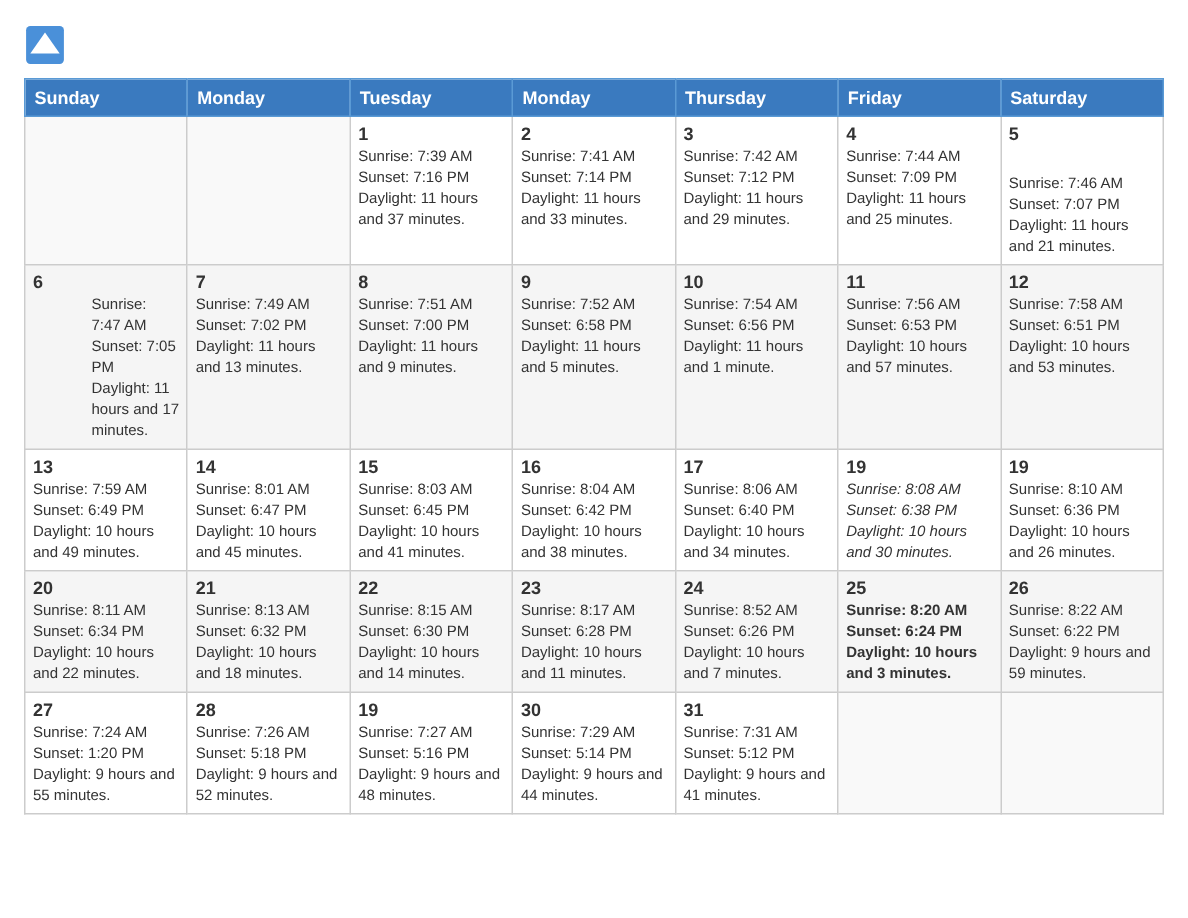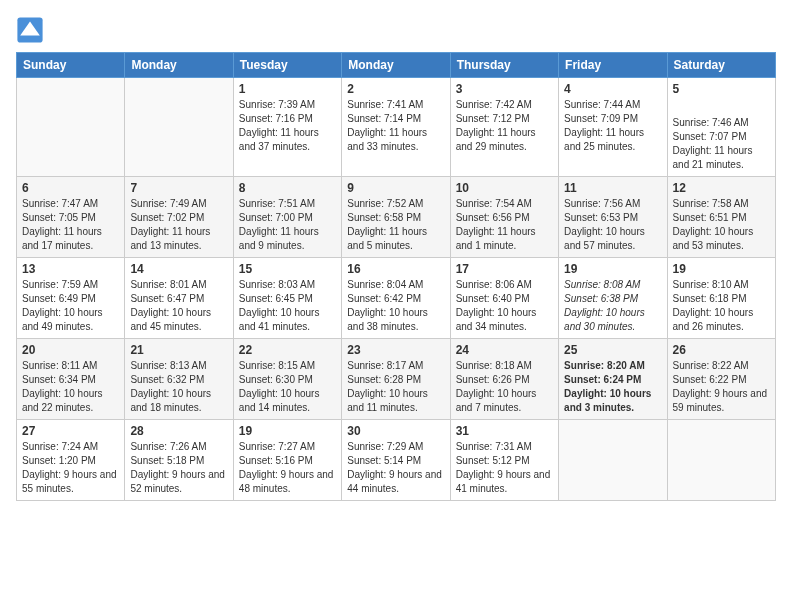--- a/index.html
+++ b/index.html
@@ -150,21 +150,21 @@
         <td>
           <span class="day-num">5</span>
           <div class="day-info" style="white-space: pre-line; margin-top: 20px;">Sunrise: 7:46 AM
 Sunset: 7:07 PM
 Daylight: 11 hours and 21 minutes.</div>
         </td>
       </tr>
       <tr>
         <td>
           <span class="day-num">6</span>
-          <div class="day-info" style="white-space: pre-line;">Sunrise: 7:47 AM
+          <div class="day-info" style="white-space: pre-line; margin-left: 39px;">Sunrise: 7:47 AM
 Sunset: 7:05 PM
 Daylight: 11 hours and 17 minutes.</div>
         </td>
         <td>
           <span class="day-num">7</span>
           <div class="day-info" style="white-space: pre-line;">Sunrise: 7:49 AM
 Sunset: 7:02 PM
 Daylight: 11 hours and 13 minutes.</div>
         </td>
         <td>
@@ -231,21 +231,21 @@
         </td>
         <td>
           <span class="day-num">19</span>
           <div class="day-info" style="white-space: pre-line; font-style: italic;">Sunrise: 8:08 AM
 Sunset: 6:38 PM
 Daylight: 10 hours and 30 minutes.</div>
         </td>
         <td>
           <span class="day-num">19</span>
           <div class="day-info" style="white-space: pre-line;">Sunrise: 8:10 AM
-Sunset: 6:18 PM
+Sunset: 6:36 PM
 Daylight: 10 hours and 26 minutes.</div>
         </td>
       </tr>
       <tr>
         <td>
           <span class="day-num">20</span>
           <div class="day-info" style="white-space: pre-line;">Sunrise: 8:11 AM
 Sunset: 6:34 PM
 Daylight: 10 hours and 22 minutes.</div>
         </td>
@@ -262,21 +262,21 @@
 Daylight: 10 hours and 14 minutes.</div>
         </td>
         <td>
           <span class="day-num">23</span>
           <div class="day-info" style="white-space: pre-line;">Sunrise: 8:17 AM
 Sunset: 6:28 PM
 Daylight: 10 hours and 11 minutes.</div>
         </td>
         <td>
           <span class="day-num">24</span>
-          <div class="day-info" style="white-space: pre-line;">Sunrise: 8:18 AM
+          <div class="day-info" style="white-space: pre-line;">Sunrise: 8:52 AM
 Sunset: 6:26 PM
 Daylight: 10 hours and 7 minutes.</div>
         </td>
         <td>
           <span class="day-num">25</span>
           <div class="day-info" style="white-space: pre-line; font-weight: bold;">Sunrise: 8:20 AM
 Sunset: 6:24 PM
 Daylight: 10 hours and 3 minutes.</div>
         </td>
         <td>

